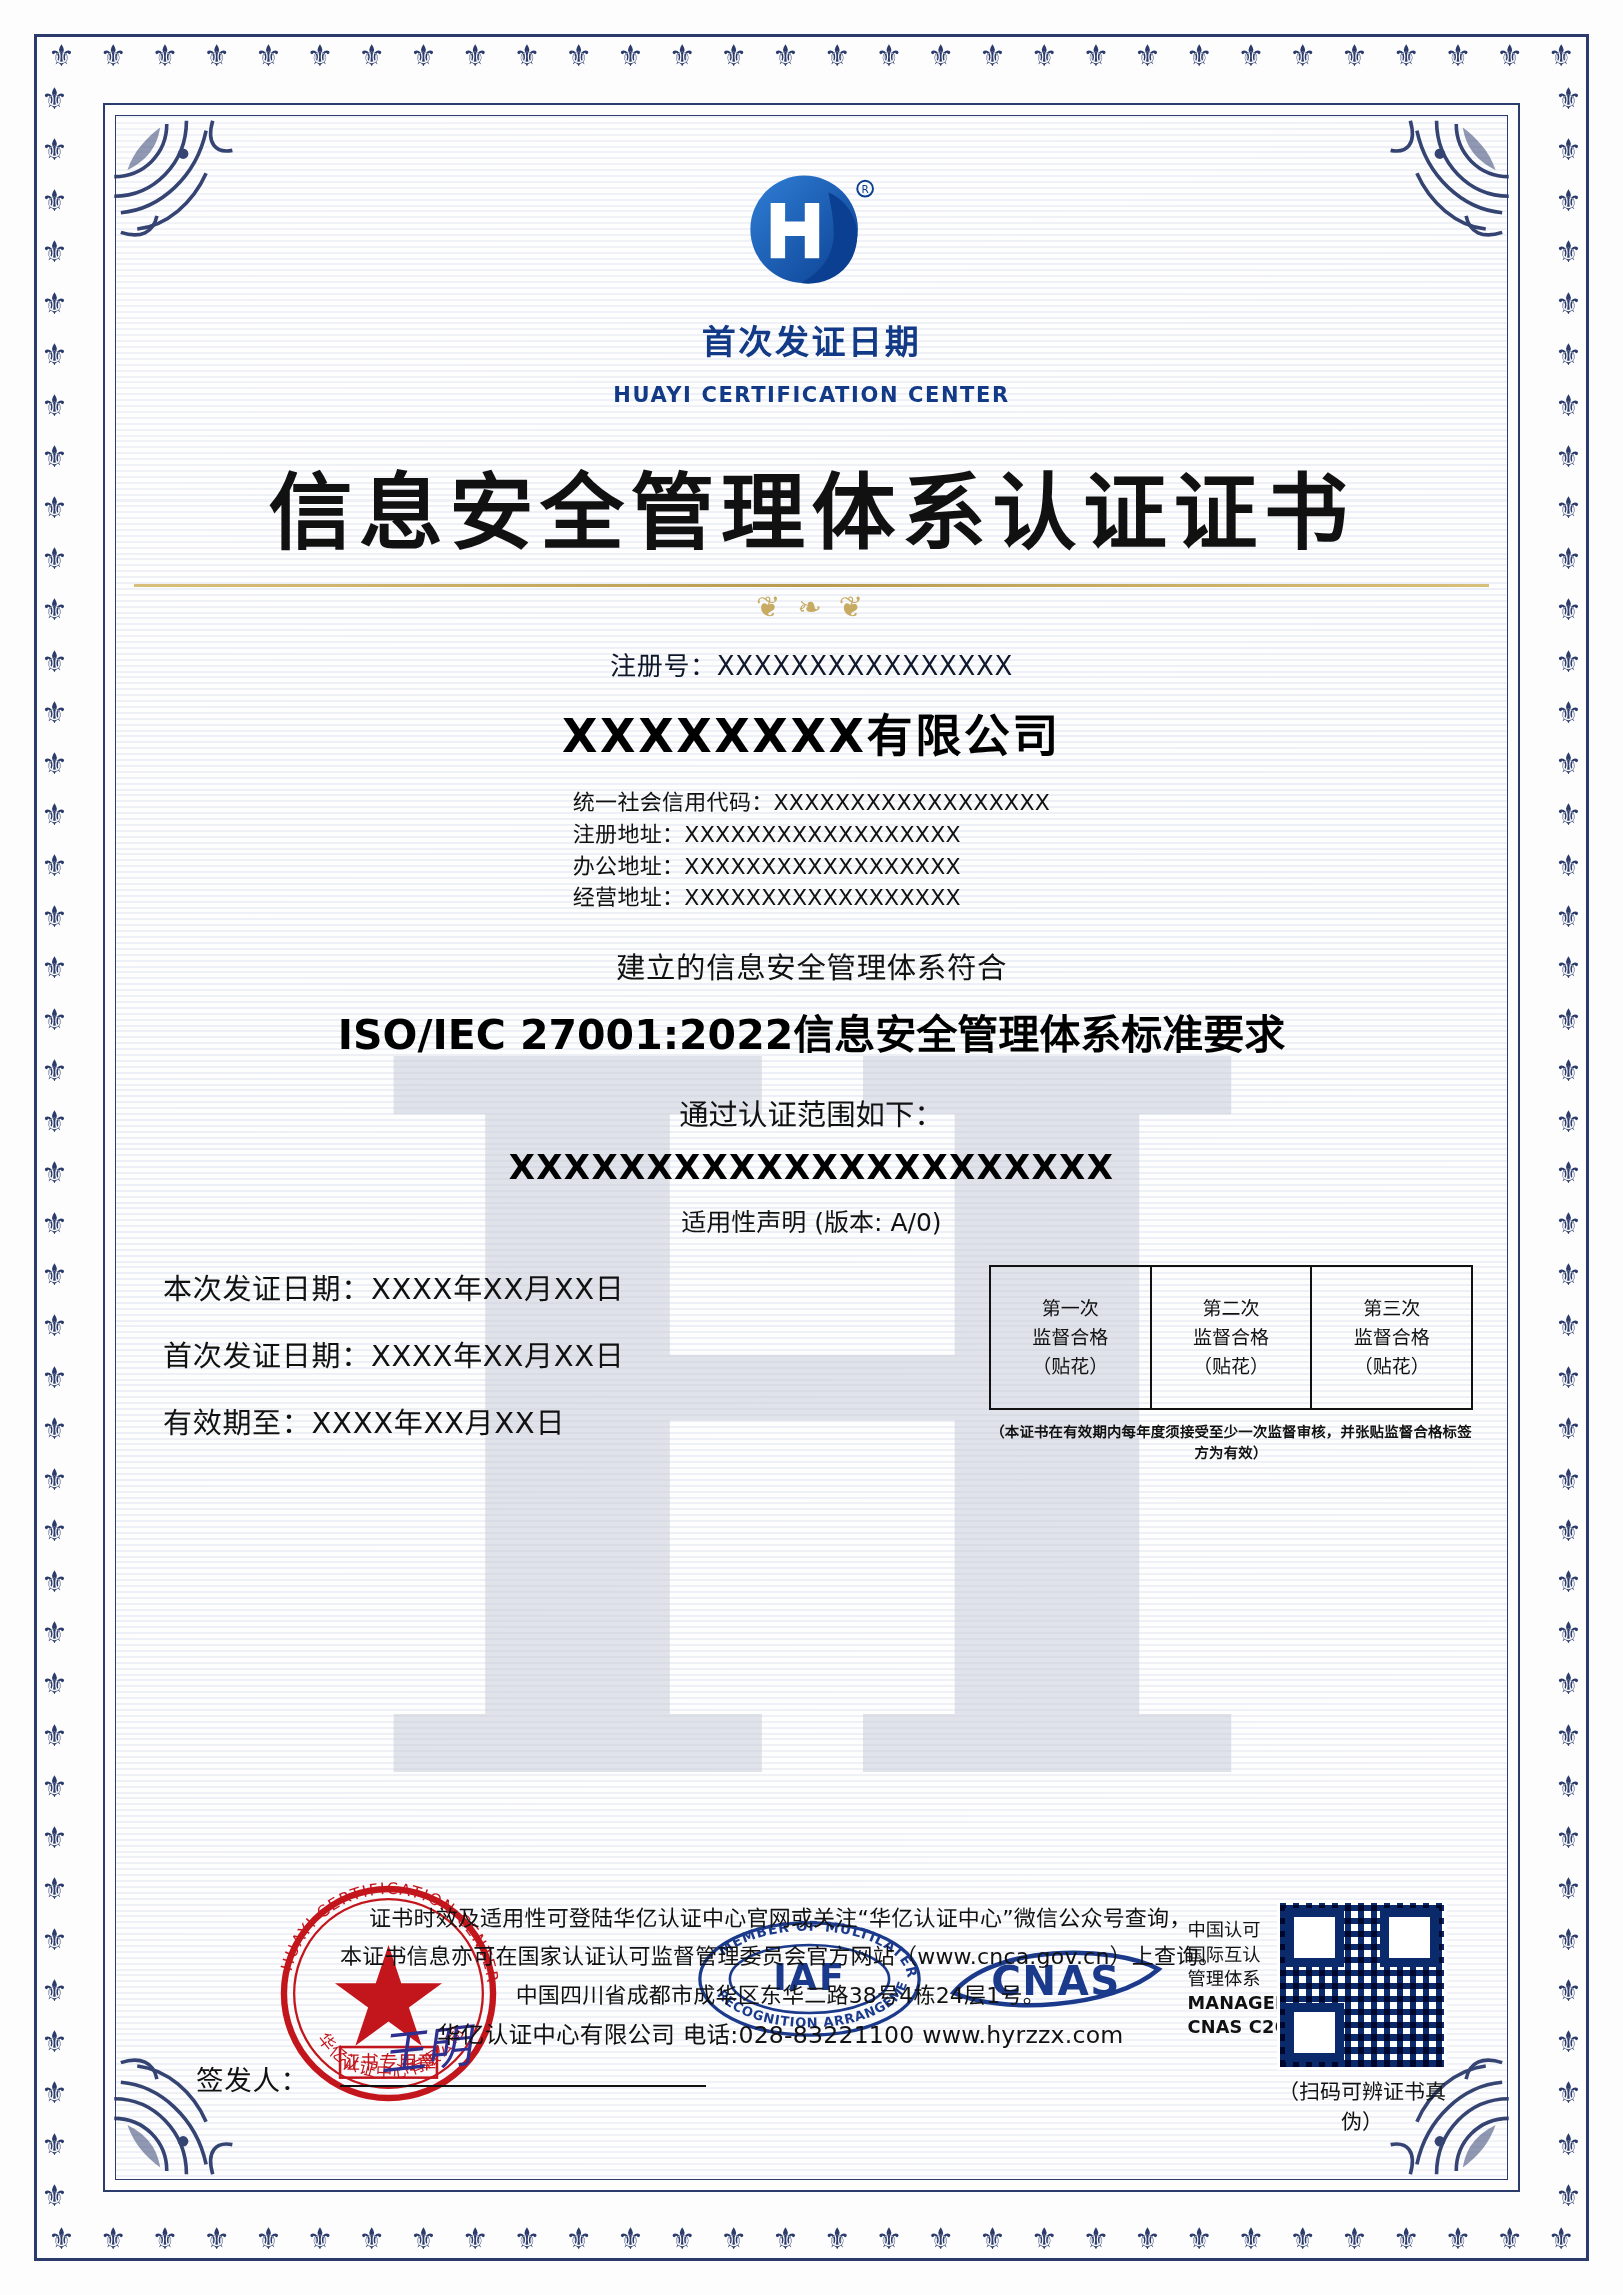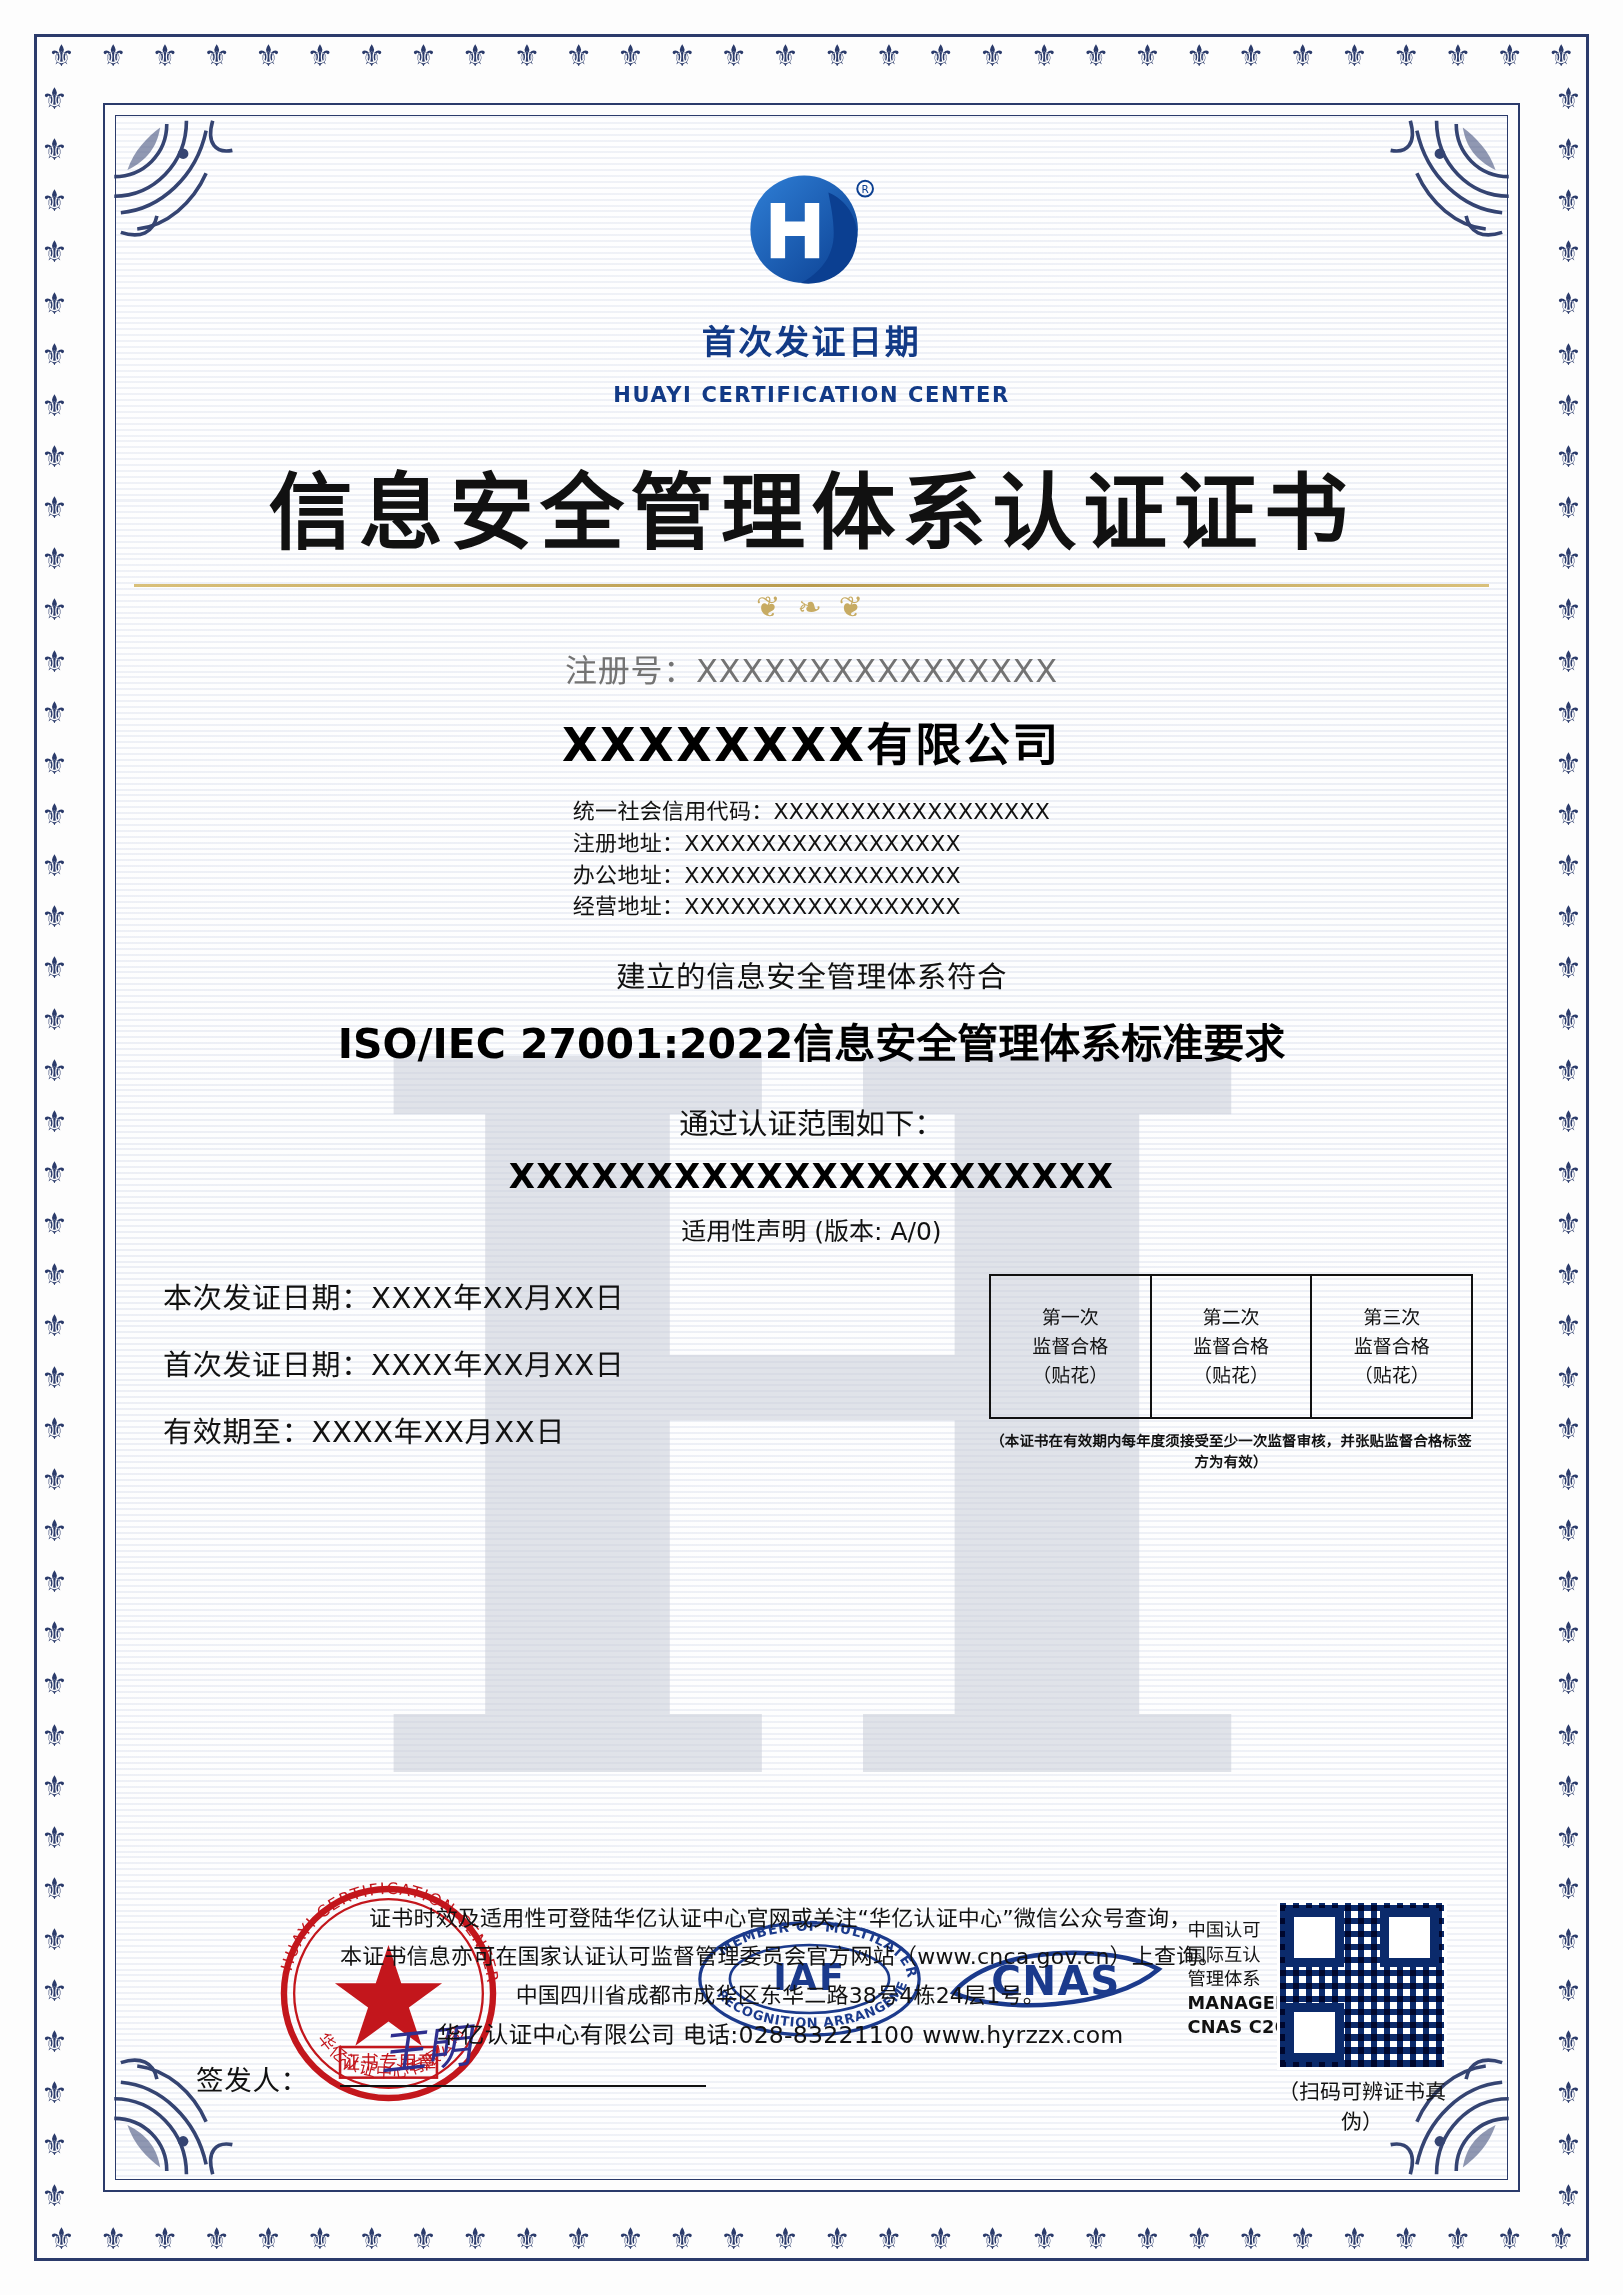--- a/index.html
+++ b/index.html
@@ -99,21 +99,21 @@
   .rule-wrap{margin-top:13px;position:relative;height:46px;}
   .rule-line{
     position:absolute;left:9.8px;right:9.8px;top:5.2px;height:2.6px;
     background:linear-gradient(90deg,#d9c07a,#b89b4e,#d9c07a);
   }
   .rule-orn{
     position:absolute;left:0;right:0;top:10.5px;
     font-size:29px;color:#c7ab63;letter-spacing:3.9px;
   }
 
-  .reg-no{margin-top:19.6px;font-size:32px;color:#737373;letter-spacing:0.7px;}
+  .reg-no{margin-top:19.6px;font-size:26px;color:#0f172a;letter-spacing:0.7px;}
   .company{
     margin-top:17px;font-size:46px;font-weight:700;color:#000;letter-spacing:2.6px;
   }
   .addr-block{
     margin-top:22px;display:inline-block;text-align:left;
   }
   .addr-line{font-size:22px;color:#111;line-height:1.45;letter-spacing:0.3px;}
 
   .conform{margin-top:30px;font-size:29.4px;color:#111;letter-spacing:0.7px;}
   .standard{

